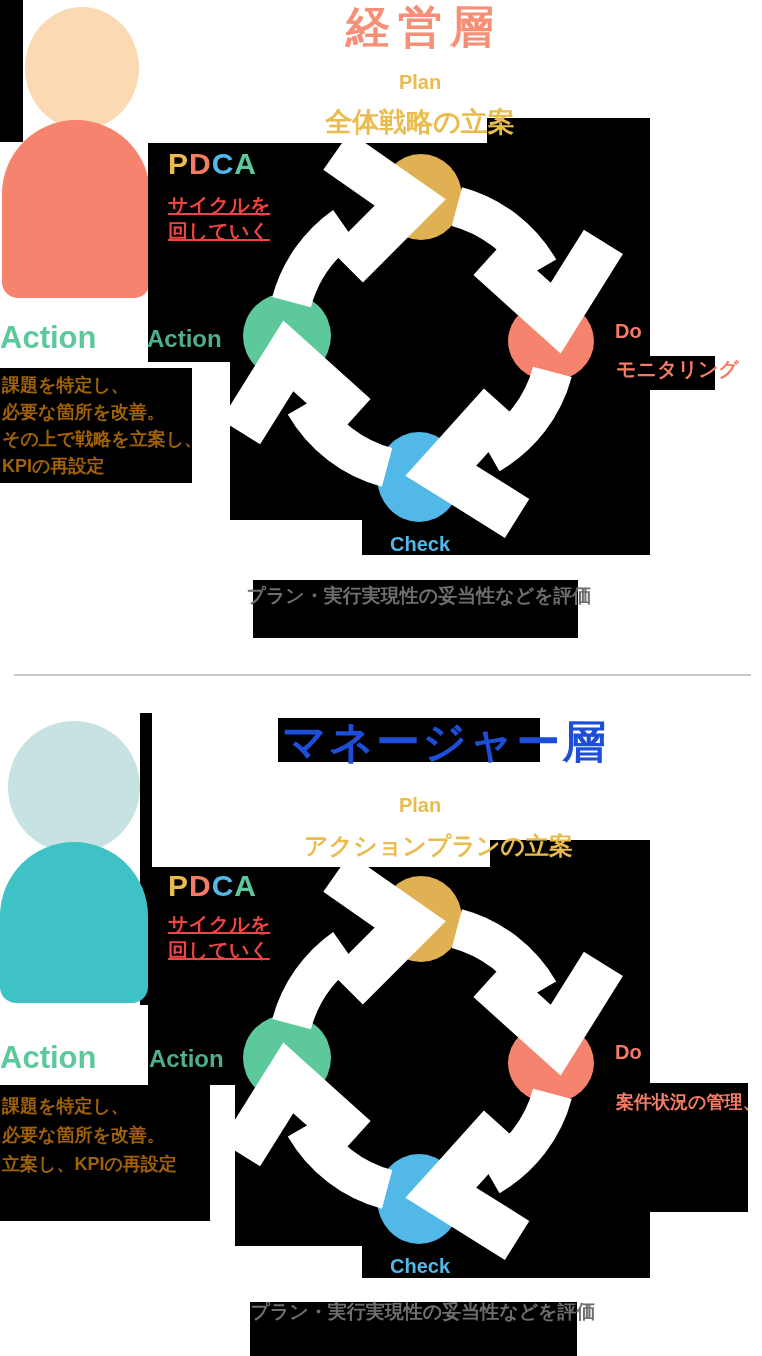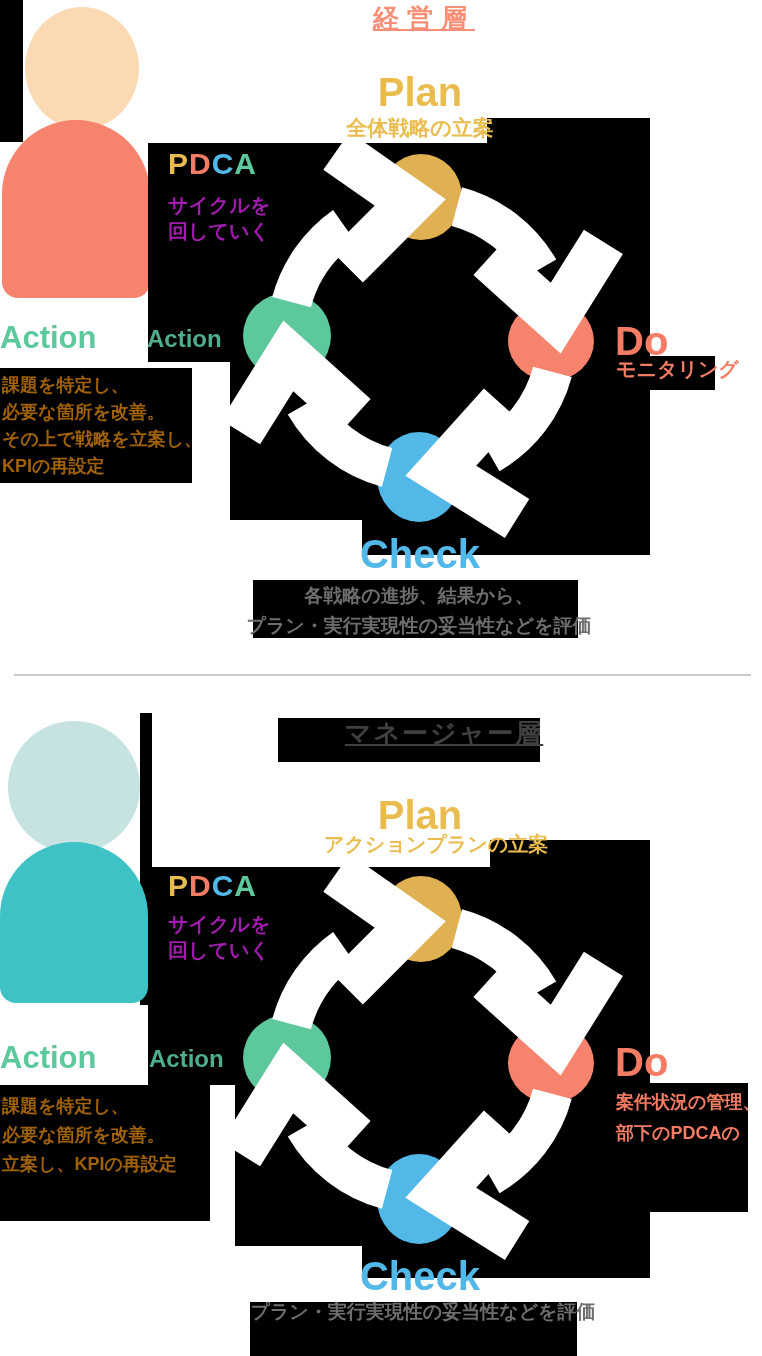--- a/index.html
+++ b/index.html
@@ -6,30 +6,30 @@
   .page{
     position:relative;width:762px;height:1356px;overflow:hidden;background:#fff;
     font-family:"Liberation Sans","DejaVu Sans",sans-serif;font-weight:bold;
   }
   .blk{position:absolute;background:#000;}
   .txt{position:absolute;white-space:nowrap;line-height:1;}
   .ctr{text-align:center;}
   .head{border-radius:50%;position:absolute;}
   .body{position:absolute;border-radius:74px 74px 16px 16px;}
   .cycle{position:absolute;width:500px;height:420px;}
-  .sec-title{font-size:26px;text-decoration:underline;}
-  .big-label{font-size:40px;}
+  .sec-title{font-size:44px;}
+  .big-label{font-size:20px;}
   .t-yellow{color:#e9bc4d;}
   .t-salmon{color:#f57c64;}
   .t-salmon-l{color:#f78e76;}
   .t-green{color:#5cc89b;}
   .t-green-d{color:#4fae8c;}
-  .t-green-t{color:#404040;margin-left:17px;}
+  .t-green-t{color:#1d4ed8;}
   .t-blue{color:#52b8e8;}
-  .t-gray{color:#a21caf;}
+  .t-gray{color:#ef4444;text-decoration:underline;}
   .t-gray-d{color:#a16207;}
   .t-gray-e{color:#6e6e6e;}
   .jp-sub{font-size:20px;line-height:26px;}
   .desc{font-size:18px;}
   .eval{font-size:19px;line-height:30px;}
   .divider{position:absolute;background:#cacaca;}
   .arc{fill:none;stroke:#fff;stroke-width:40;}
   .chev{fill:none;stroke:#fff;stroke-width:46;}
 </style>
 </head>
@@ -62,21 +62,21 @@
       <path class="arc" d="M237.1,327.4 A135,135 0 0 1 155.1,264.5"></path>
       <polyline class="chev" points="186.5,10.9 260.2,62.5 196.6,126.2"></polyline>
       <polyline class="chev" points="453.4,101.9 405.7,178.2 338.8,118.0"></polyline>
       <polyline class="chev" points="367.1,378.4 290.8,330.7 351.0,263.8"></polyline>
       <polyline class="chev" points="90.6,292.1 138.3,215.8 205.2,276.0"></polyline>
     </svg>
 
     <div class="txt ctr sec-title t-salmon-l" style="left:324px;top:5px;width:200px;letter-spacing:8px;">経営層</div>
 
     <div class="txt ctr big-label t-yellow" style="left:345px;top:72px;width:150px;">Plan</div>
-    <div class="txt ctr t-yellow" style="left:300px;top:117px;width:240px;font-size:21px;">全体戦略の立案</div>
+    <div class="txt ctr t-yellow" style="left:300px;top:109px;width:240px;font-size:27px;">全体戦略の立案</div>
 
     <div class="txt" style="left:168px;top:149px;font-size:30px;letter-spacing:1px;">
       <span class="t-yellow">P</span><span class="t-salmon">D</span><span class="t-blue">C</span><span class="t-green">A</span>
     </div>
     <div class="txt jp-sub t-gray" style="left:168px;top:192px;">
       <div>サイクルを</div>
       <div>回していく</div>
     </div>
 
     <div class="txt big-label t-salmon" style="left:615px;top:321px;">Do</div>
@@ -86,21 +86,20 @@
     <div class="txt t-green-d" style="left:147px;top:327px;font-size:24px;">Action</div>
     <div class="txt desc t-gray-d" style="left:2px;top:372px;line-height:27px;">
       <div>課題を特定し、</div>
       <div>必要な箇所を改善。</div>
       <div>その上で戦略を立案し、</div>
       <div>KPIの再設定</div>
     </div>
 
     <div class="txt ctr big-label t-blue" style="left:345px;top:534px;width:150px;">Check</div>
     <div class="txt ctr eval t-gray-e" style="left:219px;top:581px;width:400px;">
-      <div>各戦略の進捗、結果から、</div>
       <div>プラン・実行実現性の妥当性などを評価</div>
     </div>
   </div>
 
   <div class="divider" style="left:14px;top:674px;width:737px;height:2px;"></div>
 
   <div>
 
     <div class="blk" style="left:140px;top:713px;width:12px;height:292px;"></div>
 
@@ -127,34 +126,33 @@
       <path class="arc" d="M237.1,327.4 A135,135 0 0 1 155.1,264.5"></path>
       <polyline class="chev" points="186.5,10.9 260.2,62.5 196.6,126.2"></polyline>
       <polyline class="chev" points="453.4,101.9 405.7,178.2 338.8,118.0"></polyline>
       <polyline class="chev" points="367.1,378.4 290.8,330.7 351.0,263.8"></polyline>
       <polyline class="chev" points="90.6,292.1 138.3,215.8 205.2,276.0"></polyline>
     </svg>
 
     <div class="txt ctr sec-title t-green-t" style="left:282px;top:720px;width:290px;letter-spacing:2px;">マネージャー層</div>
 
     <div class="txt ctr big-label t-yellow" style="left:345px;top:795px;width:150px;">Plan</div>
-    <div class="txt ctr t-yellow" style="left:324px;top:834px;width:220px;font-size:20px;">アクションプランの立案</div>
+    <div class="txt ctr t-yellow" style="left:304px;top:834px;width:220px;font-size:24px;">アクションプランの立案</div>
 
     <div class="txt" style="left:168px;top:871px;font-size:30px;letter-spacing:1px;">
       <span class="t-yellow">P</span><span class="t-salmon">D</span><span class="t-blue">C</span><span class="t-green">A</span>
     </div>
     <div class="txt jp-sub t-gray" style="left:168px;top:911px;">
       <div>サイクルを</div>
       <div>回していく</div>
     </div>
 
     <div class="txt big-label t-salmon" style="left:615px;top:1042px;">Do</div>
     <div class="txt t-salmon" style="left:616px;top:1087px;font-size:18px;line-height:31px;">
       <div>案件状況の管理、</div>
-      <div>部下のPDCAの</div>
     </div>
 
     <div class="txt big-label t-green" style="left:0;top:1042px;font-size:31px;">Action</div>
     <div class="txt t-green-d" style="left:149px;top:1047px;font-size:24px;">Action</div>
     <div class="txt desc t-gray-d" style="left:2px;top:1092px;line-height:29px;">
       <div>課題を特定し、</div>
       <div>必要な箇所を改善。</div>
       <div>立案し、KPIの再設定</div>
     </div>
 

